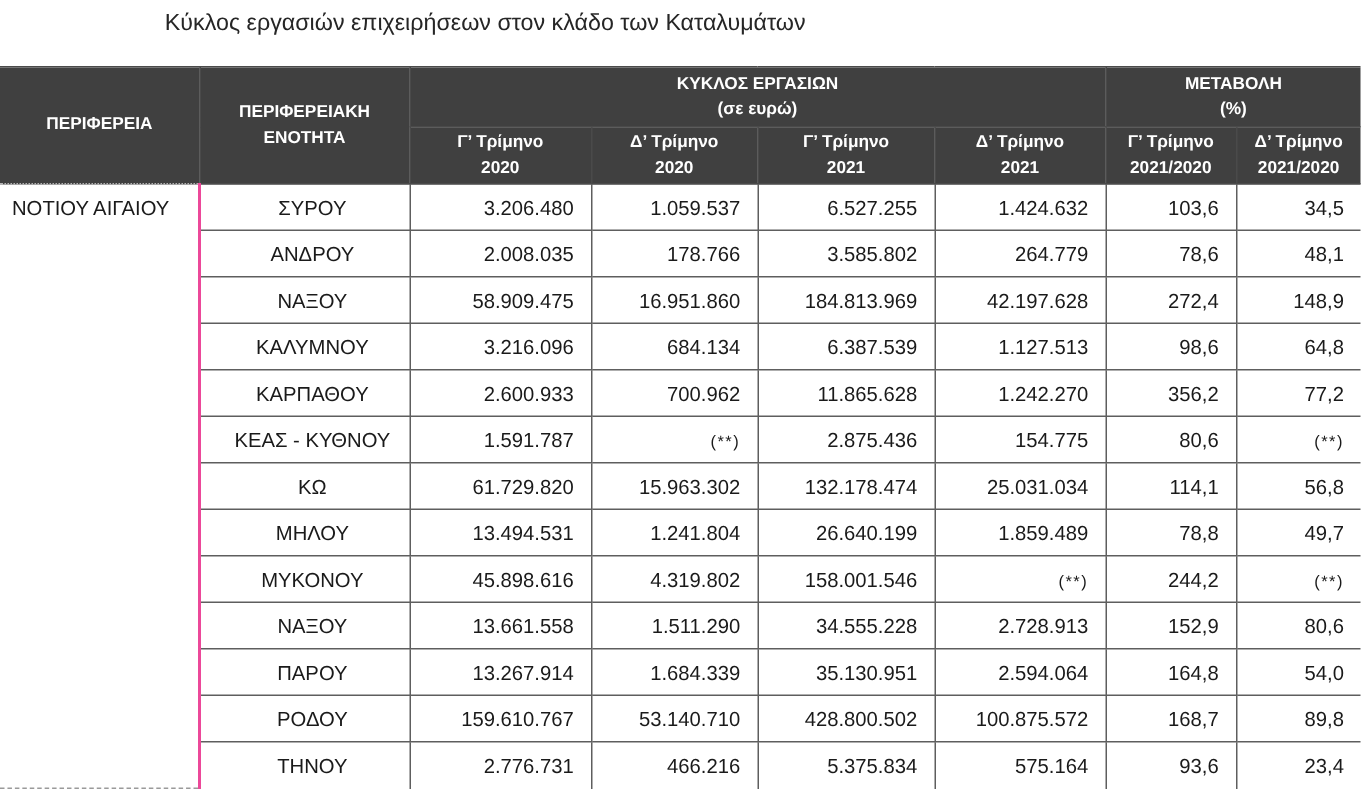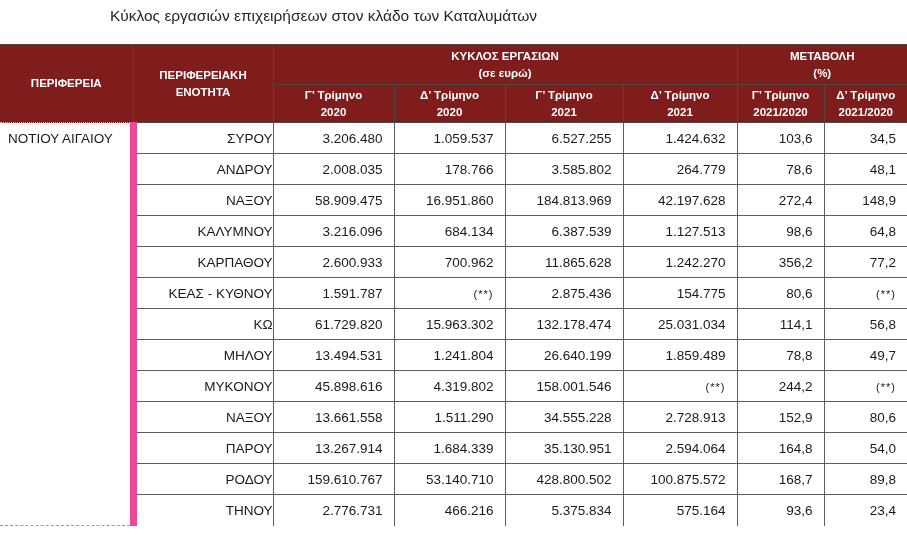--- a/index.html
+++ b/index.html
@@ -18,21 +18,21 @@
     color: #262626;
   }
   table.data-table {
     position: absolute;
     left: 0; top: 44px;
     width: 907px;
     border-collapse: collapse;
     table-layout: fixed;
   }
   thead th {
-    background: #7f1d1d;
+    background: #404040;
     color: #ffffff;
     font-weight: bold;
     font-size: 11.5px;
     line-height: 1.45;
     text-align: center;
     vertical-align: middle;
     border: 1px solid #4a4a4a;
     padding: 2px 2px;
   }
   thead tr.group-row { height: 40px; }
@@ -49,23 +49,23 @@
     background: #ffffff;
     white-space: nowrap;
     overflow: hidden;
   }
   tbody td.region-cell {
     vertical-align: top;
     padding: 8px 4px 0 8px;
     border-left: none;
     border-top: 1px dotted #b5b5b5;
     border-bottom: 1px dashed #9a9a9a;
-    border-right: 7px solid #ec4899;
-  }
-  tbody td.unit-cell { text-align: right; padding-left: 10px; }
+    border-right: 2px solid #ec4899;
+  }
+  tbody td.unit-cell { text-align: center; padding-left: 10px; }
   tbody td.num-cell { text-align: right; padding-right: 11px; }
   tbody td:last-child { border-right: none; }
   tbody tr:last-child td { border-bottom: none; }
   tbody td .suppressed { font-size: 11px; letter-spacing: 1px; }
 </style>
 </head>
 <body>
 
 <div class="page-title">Κύκλος εργασιών επιχειρήσεων στον κλάδο των Καταλυμάτων</div>
 

